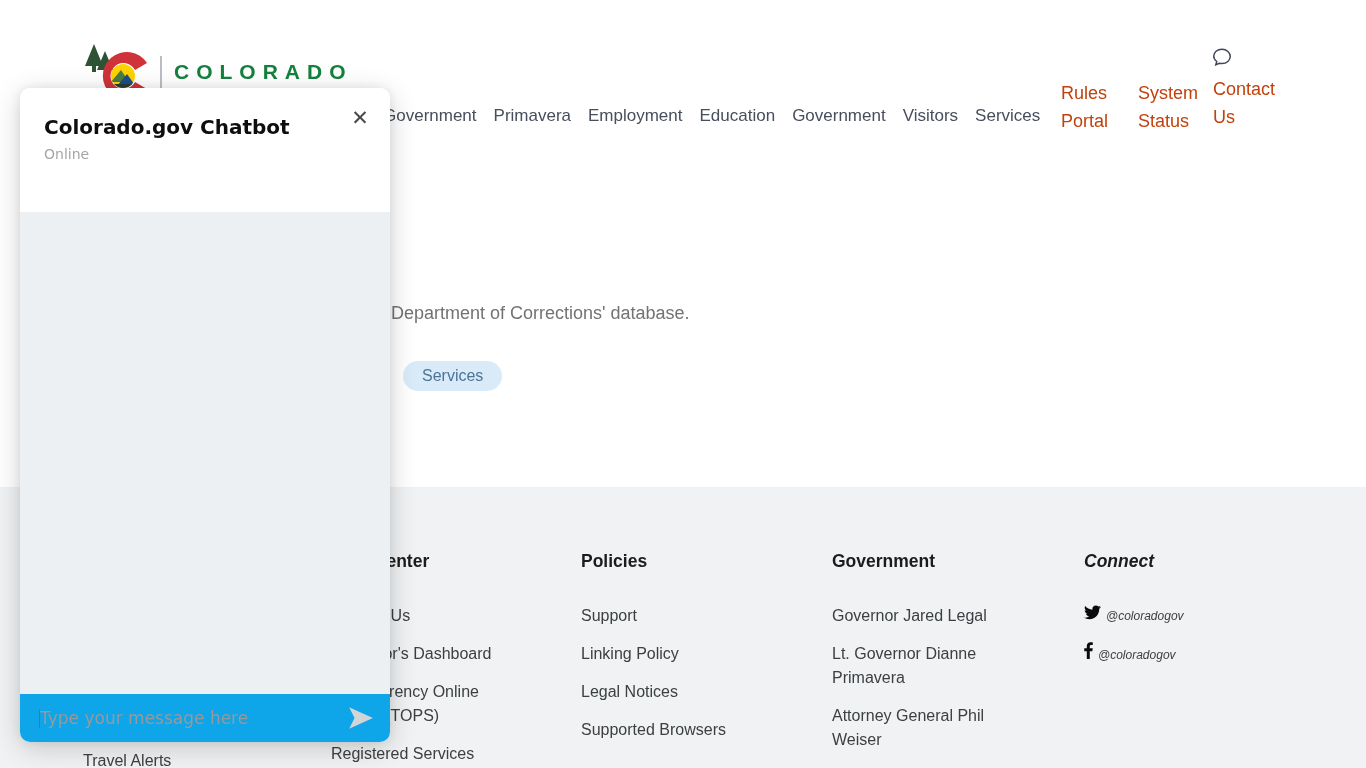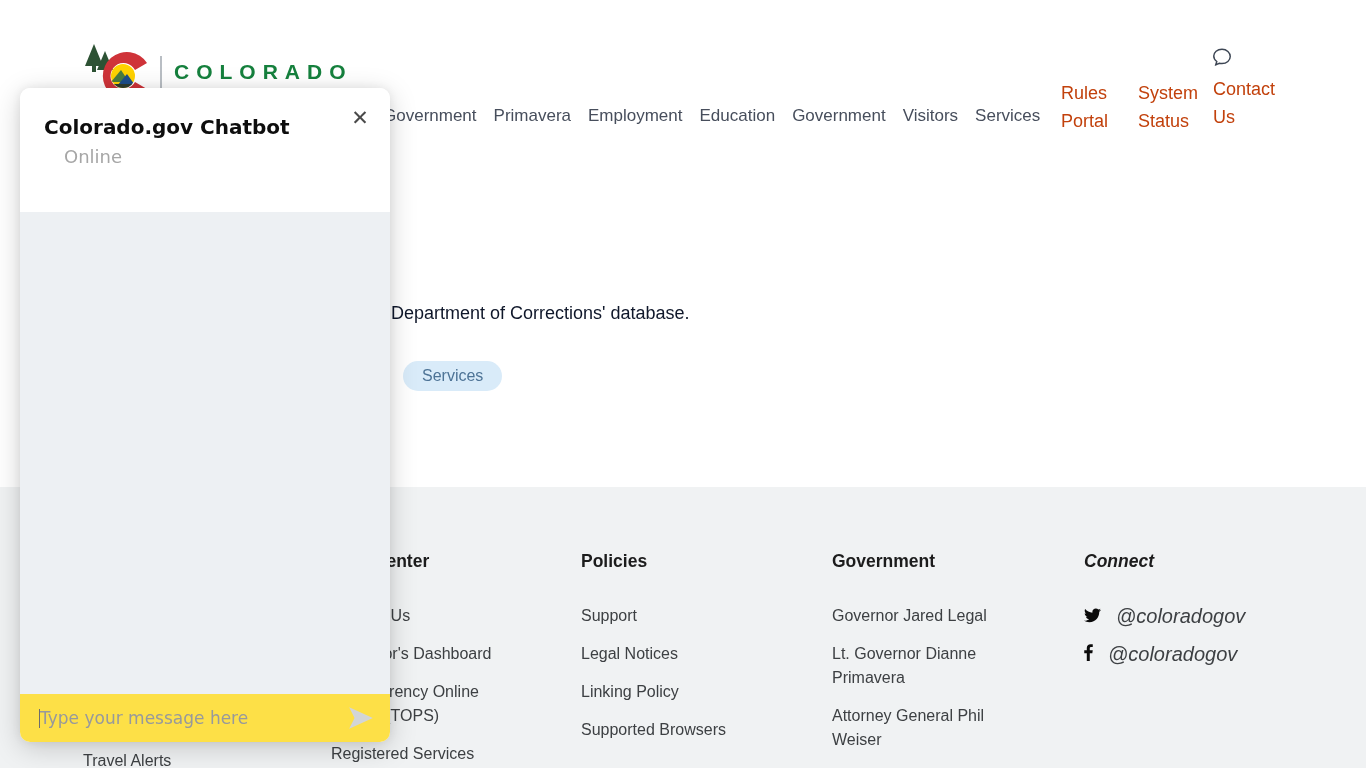--- a/index.html
+++ b/index.html
@@ -16,54 +16,54 @@
   .main-nav { position:absolute; left:383px; top:106px; display:flex; gap:17px; }
   .main-nav span { font-size:17px; color:#474e5c; cursor:pointer; white-space:nowrap; }
 
   .util { position:absolute; top:79px; font-size:18px; color:#c2410c; line-height:28px; cursor:pointer; }
   .util-rules   { left:1061px; width:62px; }
   .util-status  { left:1138px; width:66px; }
   .util-contact { left:1213px; width:72px; top:75px; }
   .contact-icon { position:absolute; left:1211px; top:46px; width:22px; height:22px; cursor:pointer; }
 
   
-  .main-sentence { position:absolute; left:391px; top:303px; font-size:18px; color:#0f172a; }
+  .main-sentence { position:absolute; left:391px; top:303px; font-size:18px; color:#737373; }
   .tag-pill { position:absolute; left:403px; top:361px; height:30px; padding:0 19px;
               display:flex; align-items:center; border-radius:15px;
               background:#d9ebf9; color:#4d7396; font-size:16px; cursor:pointer; }
 
   
   .footer { position:absolute; left:0; top:487px; width:1366px; height:281px; background:#f0f2f3; }
   .fcol { position:absolute; top:62px; }
   .fcol h4 { font-size:17.5px; font-weight:bold; color:#1c1c1c; line-height:24px; margin-bottom:31px; }
   .fcol ul { list-style:none; }
   .fcol li { font-size:16px; color:#3d4043; line-height:24px; margin-bottom:14px; cursor:pointer; }
   .fcol-2 { left:331px; width:172px; }
   .fcol-3 { left:581px; width:185px; }
   .fcol-4 { left:832px; width:165px; }
   .fcol-5 { left:1084px; width:210px;font-style:italic; }
   .travel-alerts { position:absolute; left:83px; top:262px; font-size:16px; color:#3d4043;
                    line-height:24px; cursor:pointer; }
-  .social-row { display:flex; align-items:flex-end; gap:15px; margin-bottom:14px;
-                font-size:20px; color:#3d4043; line-height:24px; cursor:pointer; }
+  .social-row { display:flex; align-items:flex-end; gap:5px; margin-bottom:14px;
+                font-size:12px; color:#3d4043; line-height:24px; cursor:pointer; }
   .social-row svg { flex:0 0 auto; }
 
   
   .chat-panel { position:absolute; left:20px; top:88px; width:370px; height:654px;
                 border-radius:10px; overflow:hidden; background:#fff; z-index:50;
                 box-shadow:0 6px 28px rgba(0,0,0,.18), 0 0 10px rgba(0,0,0,.07);
                 display:flex; flex-direction:column; font-family:"DejaVu Sans", sans-serif; }
   .chat-header { height:124px; background:#fff; position:relative; padding:27px 24px 0 24px; }
   .chat-title { font-size:20px; font-weight:bold; color:#0e0e0e; }
-  .chat-status { font-size:18px; color:#a6a6a6; margin-top:7px;margin-left:20px; }
+  .chat-status { font-size:14px; color:#a6a6a6; margin-top:7px; }
   .chat-close { position:absolute; right:18px; top:18px; width:24px; height:24px;
                 font-size:21px; line-height:24px; text-align:center; color:#4a4a4a; cursor:pointer;
                 font-family:"Liberation Sans", sans-serif; }
   .chat-body { flex:1; background:#edf0f3; }
-  .chat-inputbar { height:48px; background:#fde047; display:flex; align-items:center; padding:0 14px 0 19px; }
+  .chat-inputbar { height:48px; background:#0ea5e9; display:flex; align-items:center; padding:0 14px 0 19px; }
   .caret { width:1px; height:19px; background:#6d6d6d; }
   .chat-input { flex:1; border:none; outline:none; font-size:17px; color:#333;
                 font-family:"DejaVu Sans", sans-serif; background:transparent; }
   .chat-input::placeholder { color:#97999c; }
   .send-btn { width:30px; height:30px; display:flex; align-items:center; justify-content:center; cursor:pointer; }
 </style>
 </head>
 <body>
 
 <div class="page">
@@ -120,22 +120,22 @@
         <li>Governor's Dashboard</li>
         <li>Transparency Online Project (TOPS)</li>
         <li>Registered Services</li>
       </ul>
     </div>
 
     <div class="fcol fcol-3">
       <h4>Policies</h4>
       <ul>
         <li>Support</li>
+        <li>Linking Policy</li>
         <li>Legal Notices</li>
-        <li>Linking Policy</li>
         <li>Supported Browsers</li>
       </ul>
     </div>
 
     <div class="fcol fcol-4">
       <h4>Government</h4>
       <ul>
         <li>Governor Jared Legal</li>
         <li>Lt. Governor Dianne Primavera</li>
         <li>Attorney General Phil Weiser</li>

